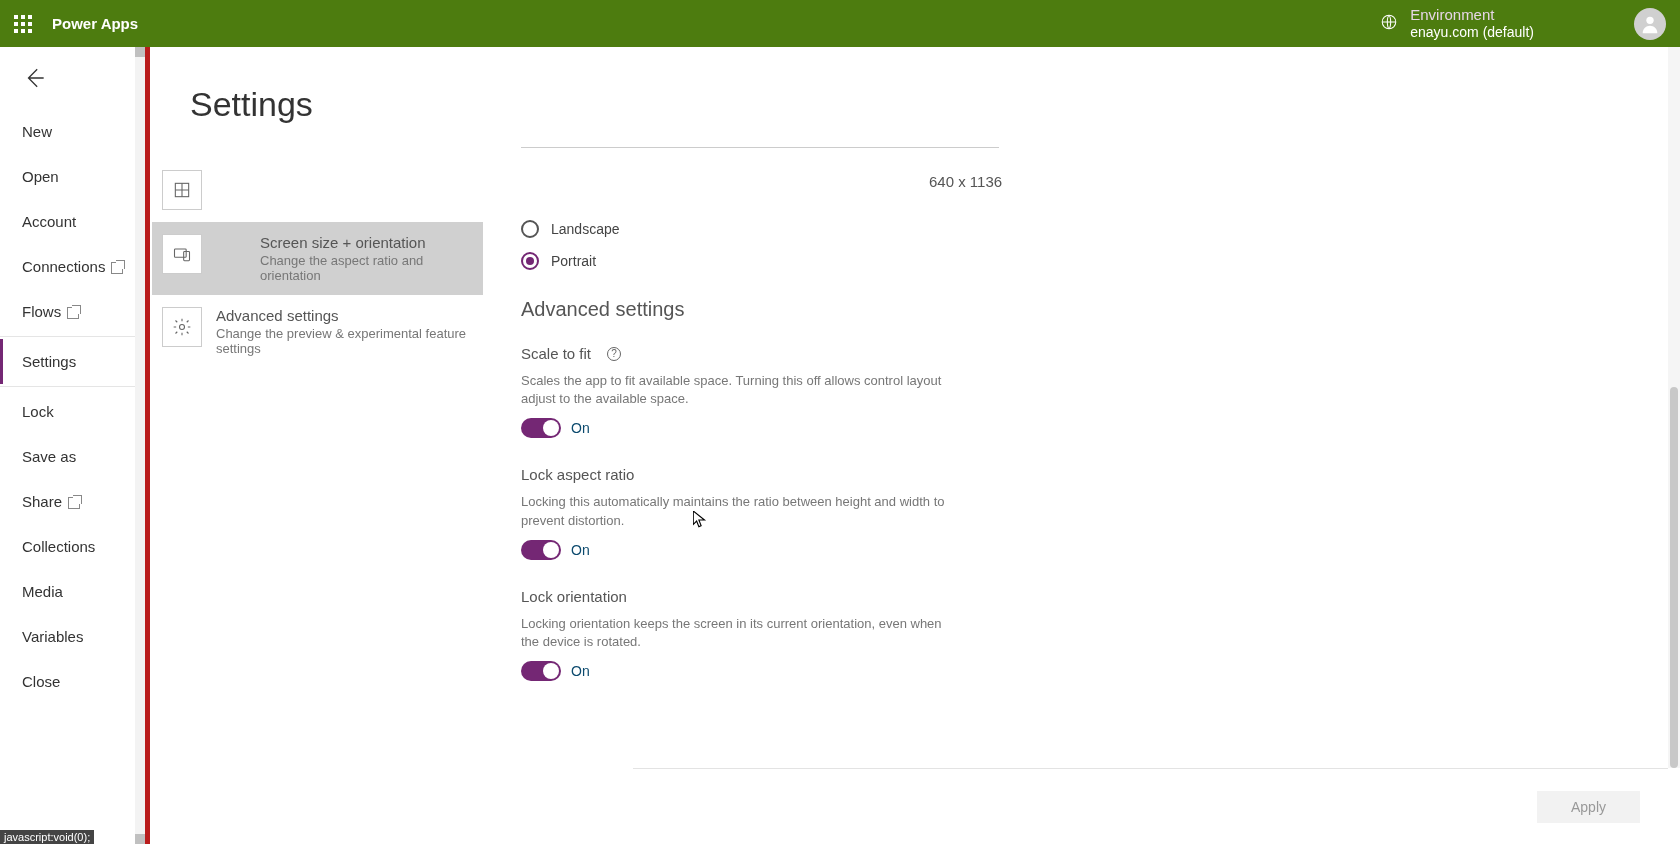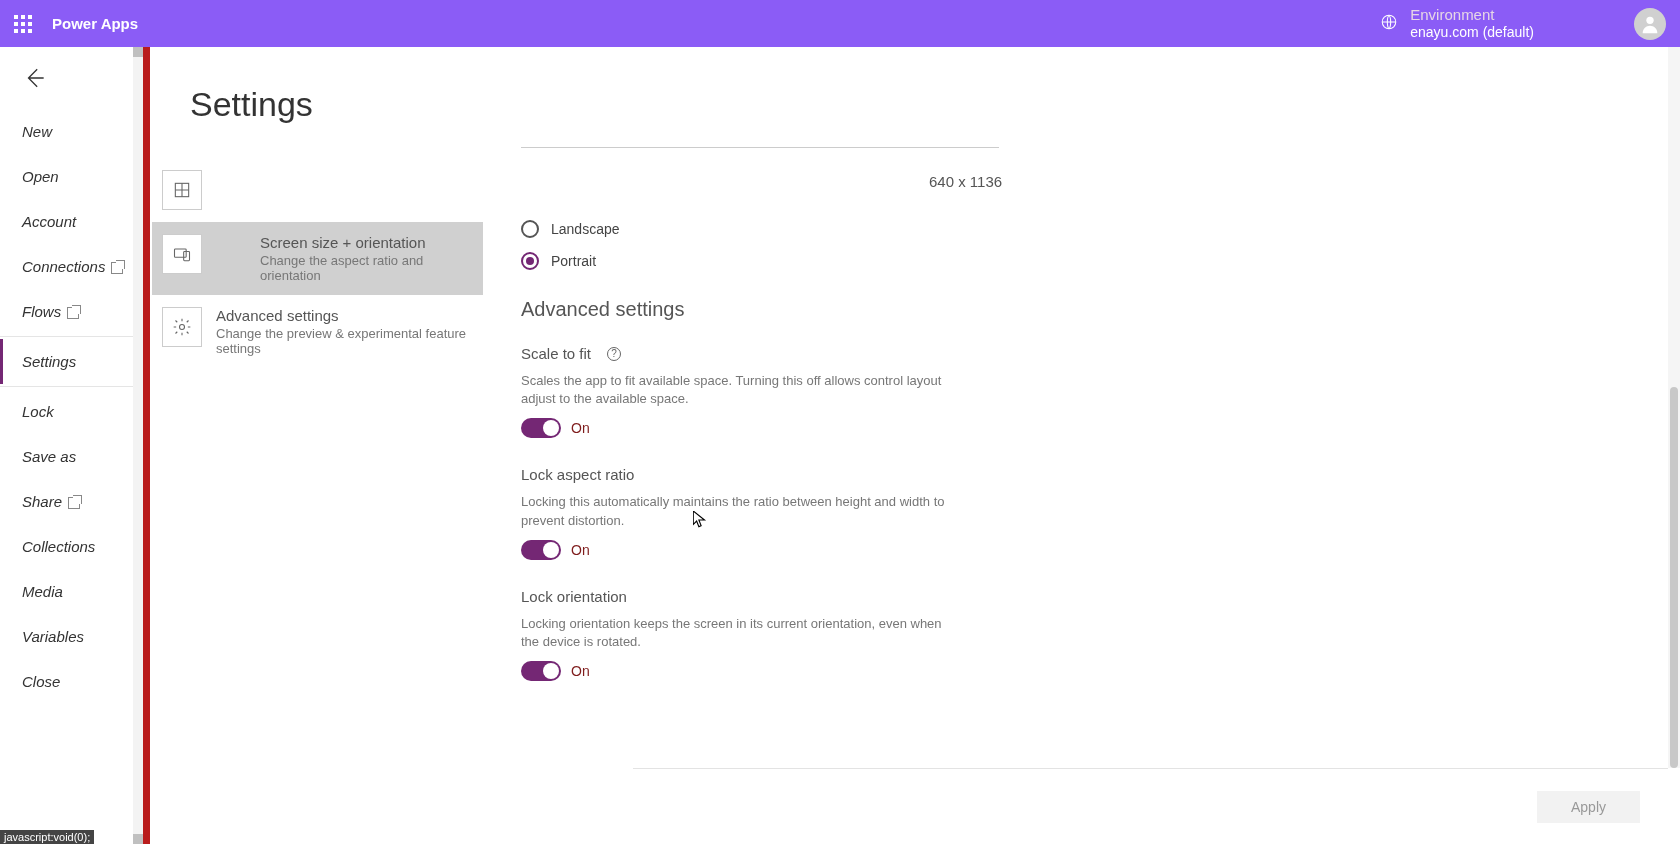--- a/index.html
+++ b/index.html
@@ -1,34 +1,34 @@
 <!DOCTYPE html>
 <html><head>
 <meta charset="utf-8">
 <style>
   * { box-sizing: border-box; margin: 0; padding: 0; }
   body { font-family: "Segoe UI", Arial, sans-serif; background: #fff; width: 1680px; height: 844px; overflow: hidden; position: relative; }
   
   
-  .header { background: #8b5cf6; height: 47px; display: flex; align-items: center; padding: 0 14px; color: #fff; }
+  .header { background: #4d7c0f; height: 47px; display: flex; align-items: center; padding: 0 14px; color: #fff; }
   .waffle { width: 18px; height: 18px; margin-right: 20px; display: grid; grid-template-columns: repeat(3,4px); grid-template-rows: repeat(3,4px); gap: 3px; }
   .waffle span { background: #fff; width: 4px; height: 4px; }
   .app-name { font-size: 15px; font-weight: 600; }
   .header-spacer { flex: 1; }
   .env-icon { margin-right: 12px; }
   .env-block { margin-right: 100px; line-height: 1.2; }
   .env-label { font-size: 15px; color: #e6d6e6; }
   .env-value { font-size: 14px; color: #fff; }
   .avatar { width: 32px; height: 32px; border-radius: 50%; background: #d0d0d0; display:flex; align-items:center; justify-content:center; }
   .avatar svg { width: 22px; height: 22px; fill: #fff; }
 
   .main { display: flex; height: calc(100% - 47px); position: relative; }
 
   
-  .filemenu { width: 150px; border-right: 7px solid #b91c1c; position: relative; background:#fff;font-style:italic; }
+  .filemenu { width: 150px; border-right: 5px solid #b91c1c; position: relative; background:#fff; }
   .filemenu-scroll { position:absolute; right:0; top:0; bottom:0; width:10px; background:#f3f3f3;}
   .filemenu-scroll .thumb-top { position:absolute; top:0; left:0; right:0; height:10px; background:#c0c0c0;}
   .filemenu-scroll .thumb-bot { position:absolute; bottom:0; left:0; right:0; height:10px; background:#c0c0c0;}
   .back { padding: 18px 0 14px 22px; }
   .back svg { width: 26px; height: 26px; stroke: #333; fill:none; stroke-width:1.2;}
   .fm-item { padding: 14px 0 14px 22px; font-size: 15px; color: #333; cursor:pointer; position:relative;}
   .fm-item.sel { border-left: 3px solid #742774; padding-left:19px; }
   .fm-divider { border-top:1px solid #e5e5e5; margin: 2px 0;}
   .ext-icon { display:inline-block; width:12px; height:12px; border:1.5px solid #888; position:relative; margin-left:6px; vertical-align:middle;}
   .ext-icon::after { content:""; position:absolute; right:-3px; top:-3px; width:8px; height:8px; border-top:1.5px solid #888; border-right:1.5px solid #888; background:#fff;}
@@ -55,21 +55,21 @@
   .radio.checked { border-color:#742774;}
   .radio.checked::after { content:""; width:8px; height:8px; background:#742774; border-radius:50%;}
 
   .adv-h { font-size:20px; font-weight:400; color:#555; margin: 28px 0 24px 0;}
   .setting-title { font-size:15px; color:#555; display:flex; align-items:center; gap:16px;}
   .help { width:14px; height:14px; border:1.3px solid #666; border-radius:50%; display:inline-flex; align-items:center; justify-content:center; font-size:10px; color:#666;}
   .setting-desc { font-size:13px; color:#777; margin:10px 0 10px 0; max-width: 440px; line-height:1.4;}
   .toggle-row { display:flex; align-items:center; gap:10px; margin-bottom:28px;}
   .toggle { width:40px; height:20px; background:#742774; border-radius:10px; position:relative;}
   .toggle::after { content:""; position:absolute; right:2px; top:2px; width:16px; height:16px; background:#fff; border-radius:50%;}
-  .toggle-label { font-size:14px; color:#7f1d1d;}
+  .toggle-label { font-size:14px; color:#0c4a6e;}
 
   .right-scroll { position:absolute; right:0; top:0; bottom:76px; width:12px; background:#f5f5f5;}
   .right-scroll .thumb { position:absolute; top:340px; bottom:0; left:2px; right:2px; background:#c8c8c8; border-radius:4px;}
 
   .footer { position:absolute; bottom:0; left:483px; right:12px; height:76px; border-top:1px solid #e3e3e3; background:#fff; display:flex; align-items:center; justify-content:flex-end; padding-right:28px;}
   .apply-btn { padding: 8px 34px; background:#f2f2f2; color:#999; border:none; font-size:14px;}
 
   .status-bar { position:absolute; bottom:0; left:0; background:#444; color:#fff; font-size:11px; padding:1px 4px;}
   
   .cursor { position:absolute; left:693px; top:511px; pointer-events:none;}

